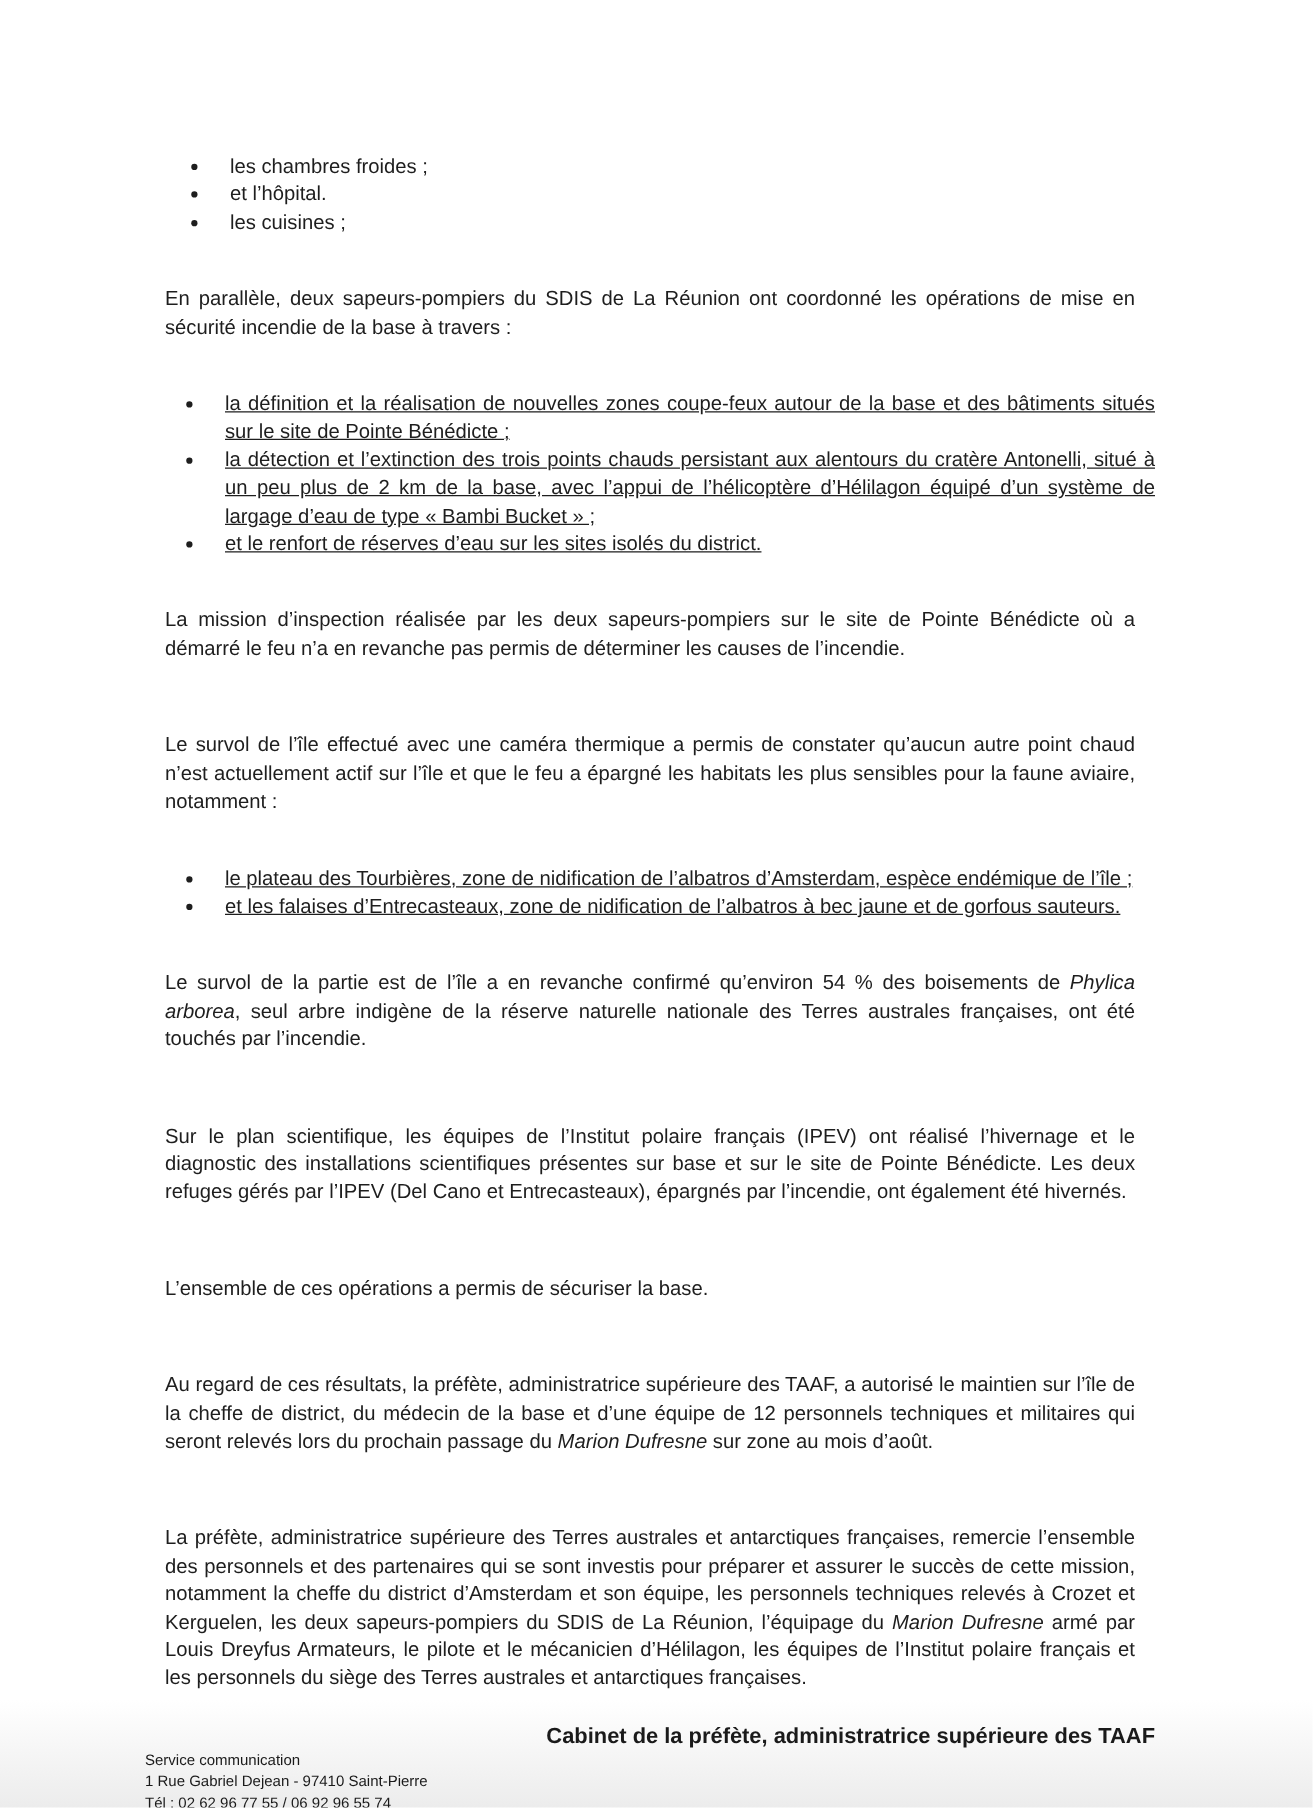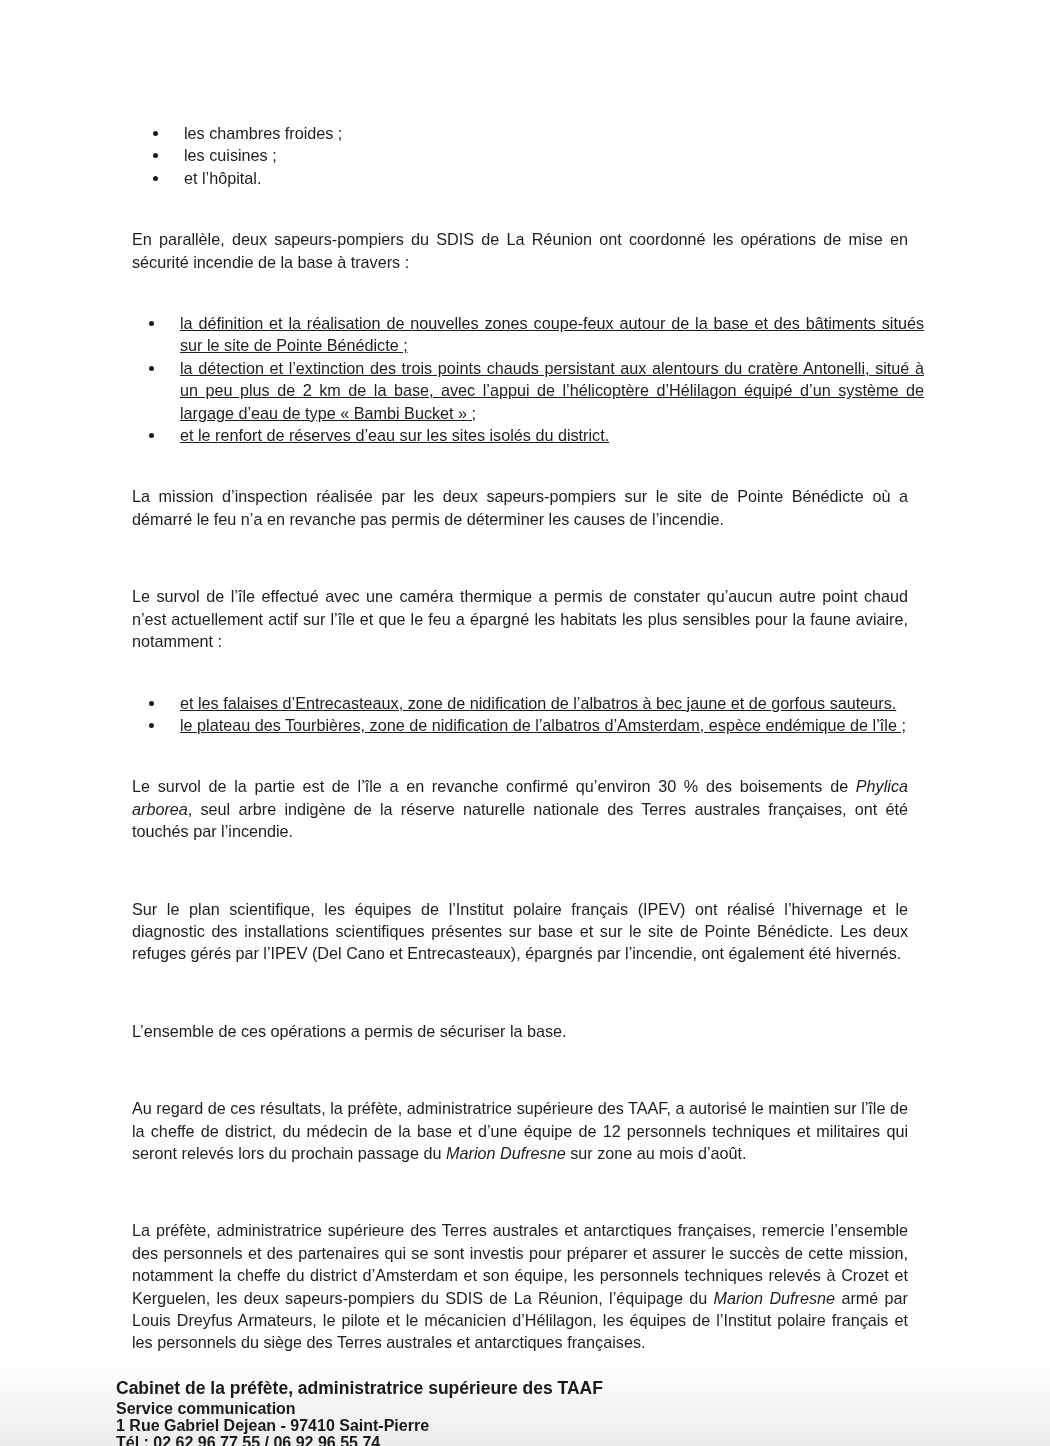--- a/index.html
+++ b/index.html
@@ -21,58 +21,58 @@
     position: absolute; width: 5px; height: 5px; border-radius: 50%;
     background: #1e1e1e; top: 9px;
   }
   .list1 li { padding-left: 68px; }
   .list1 li .dot { left: 37px; }
   .list2 li { padding-left: 64px; text-decoration: underline; }
   .list2 li .dot { left: 33px; }
   .gap { height: 23px; }
   em { font-style: italic; }
   .sig { margin-top: 22px; }
-  .sig-title { font-weight: bold; font-size: 17.5px; line-height: 24px; color: #1a1a1a; }
-  .sig-line { font-size: 16px; line-height: 17.3px; color: #1a1a1a; font-weight: bold; }
+  .sig-title { font-weight: bold; font-size: 17.5px; line-height: 24px; color: #1a1a1a; text-align: right; }
+  .sig-line { font-size: 12px; line-height: 17.3px; color: #1a1a1a; }
   .sig-line a { color: #3b82f6; text-decoration: underline; }
 </style>
 </head>
 <body>
 
 <div class="page">
 
   <ul class="bul list1">
     <li><span class="dot"></span><span>les chambres froides ;</span></li>
+    <li><span class="dot"></span><span>et l’hôpital.</span></li>
     <li><span class="dot"></span><span>les cuisines ;</span></li>
-    <li><span class="dot"></span><span>et l’hôpital.</span></li>
   </ul>
 
   <div class="gap"></div>
   <p>En parallèle, deux sapeurs-pompiers du SDIS de La Réunion ont coordonné les opérations de mise en sécurité incendie de la base à travers :</p>
   <div class="gap"></div>
 
   <ul class="bul list2">
     <li><span class="dot"></span><span>la définition et la réalisation de nouvelles zones coupe-feux autour de la base et des bâtiments situés sur le site de Pointe Bénédicte ;</span></li>
     <li><span class="dot"></span><span>la détection et l’extinction des trois points chauds persistant aux alentours du cratère Antonelli, situé à un peu plus de 2 km de la base, avec l’appui de l’hélicoptère d’Hélilagon équipé d’un système de largage d’eau de type « Bambi Bucket » ;</span></li>
     <li><span class="dot"></span><span>et le renfort de réserves d’eau sur les sites isolés du district.</span></li>
   </ul>
 
   <div class="gap"></div>
   <p>La mission d’inspection réalisée par les deux sapeurs-pompiers sur le site de Pointe Bénédicte où a démarré le feu n’a en revanche pas permis de déterminer les causes de l’incendie.</p>
   <div class="gap"></div>
   <p>Le survol de l’île effectué avec une caméra thermique a permis de constater qu’aucun autre point chaud n’est actuellement actif sur l’île et que le feu a épargné les habitats les plus sensibles pour la faune aviaire, notamment :</p>
   <div class="gap"></div>
 
   <ul class="bul list2">
+    <li><span class="dot"></span><span>le plateau des Tourbières, zone de nidification de l’albatros d’Amsterdam, espèce endémique de l’île ;</span></li>
     <li><span class="dot"></span><span>et les falaises d’Entrecasteaux, zone de nidification de l’albatros à bec jaune et de gorfous sauteurs.</span></li>
-    <li><span class="dot"></span><span>le plateau des Tourbières, zone de nidification de l’albatros d’Amsterdam, espèce endémique de l’île ;</span></li>
   </ul>
 
   <div class="gap"></div>
-  <p><span>Le survol de la partie est de l’île a en revanche confirmé qu’environ 30 % des boisements de </span><em>Phylica arborea</em><span>, seul arbre indigène de la réserve naturelle nationale des Terres australes françaises, ont été touchés par l’incendie.</span></p>
+  <p><span>Le survol de la partie est de l’île a en revanche confirmé qu’environ 54 % des boisements de </span><em>Phylica arborea</em><span>, seul arbre indigène de la réserve naturelle nationale des Terres australes françaises, ont été touchés par l’incendie.</span></p>
   <div class="gap"></div>
   <p>Sur le plan scientifique, les équipes de l’Institut polaire français (IPEV) ont réalisé l’hivernage et le diagnostic des installations scientifiques présentes sur base et sur le site de Pointe Bénédicte. Les deux refuges gérés par l’IPEV (Del Cano et Entrecasteaux), épargnés par l’incendie, ont également été hivernés.</p>
   <div class="gap"></div>
   <p>L’ensemble de ces opérations a permis de sécuriser la base.</p>
   <div class="gap"></div>
   <p><span>Au regard de ces résultats, la préfète, administratrice supérieure des TAAF, a autorisé le maintien sur l’île de la cheffe de district, du médecin de la base et d’une équipe de 12 personnels techniques et militaires qui seront relevés lors du prochain passage du </span><em>Marion Dufresne</em><span> sur zone au mois d’août.</span></p>
   <div class="gap"></div>
   <p><span>La préfète, administratrice supérieure des Terres australes et antarctiques françaises, remercie l’ensemble des personnels et des partenaires qui se sont investis pour préparer et assurer le succès de cette mission, notamment la cheffe du district d’Amsterdam et son équipe, les personnels techniques relevés à Crozet et Kerguelen, les deux sapeurs-pompiers du SDIS de La Réunion, l’équipage du </span><em>Marion Dufresne</em><span> armé par Louis Dreyfus Armateurs, le pilote et le mécanicien d’Hélilagon, les équipes de l’Institut polaire français et les personnels du siège des Terres australes et antarctiques françaises.</span></p>
 
   <div class="sig">

